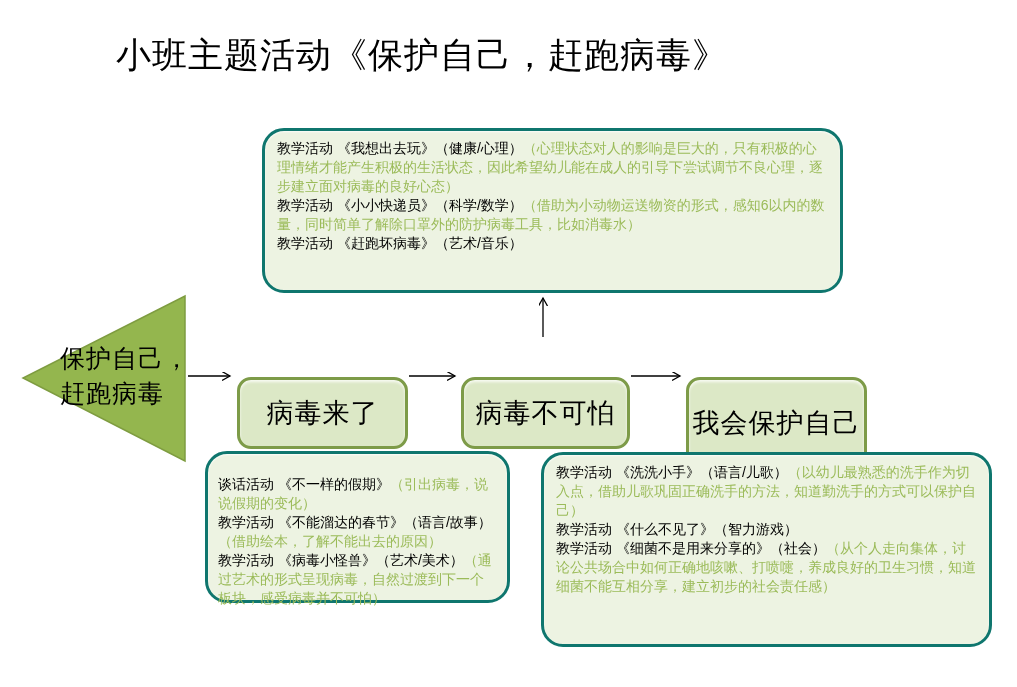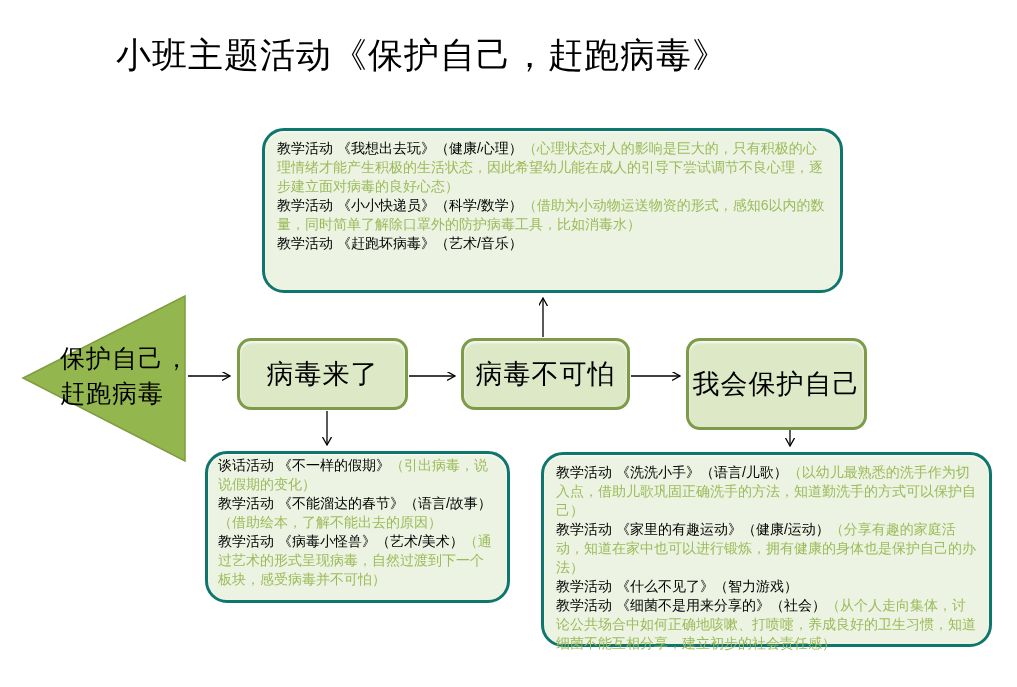--- a/index.html
+++ b/index.html
@@ -10,25 +10,25 @@
   .svg-layer{position:absolute;left:0;top:0;width:1017px;height:687px;pointer-events:none;}
   .detailbox{position:absolute;box-sizing:border-box;background:#edf3e2;border:3px solid #0f766e;
              border-radius:22px;padding:8px 12px;font-size:14px;line-height:19px;color:#000;
              box-shadow:inset 0 1px 2px rgba(255,255,255,.85);}
   .detailbox .act{display:block;}
   .seg-b{color:#000;}
   .seg-g{color:#9bbb59;}
   .node{position:absolute;box-sizing:border-box;background:#dce8c6;border:3px solid #7d9b48;
         border-radius:14px;display:flex;align-items:center;justify-content:center;
         font-size:27px;color:#000;letter-spacing:1px;
-        box-shadow:inset 0 2px 3px rgba(255,255,255,.8);}
+        box-shadow:inset 0 2px 3px rgba(255,255,255,.8);margin-top:39px;}
   .tri-label{position:absolute;left:60px;top:341px;font-size:25px;line-height:35px;color:#000;
              white-space:pre-line;letter-spacing:1px;}
   #box-top{left:262px;top:128px;width:581px;height:165px;}
-  #box-bl{left:205px;top:451px;width:305px;height:152px;padding:2px 10px;}
+  #box-bl{left:205px;top:451px;width:305px;height:152px;padding:21px 10px;}
   #box-br{left:541px;top:452px;width:451px;height:195px;}
   #node-1{left:237px;top:338px;width:171px;height:72px;}
   #node-2{left:461px;top:338px;width:169px;height:72px;}
   #node-3{left:686px;top:338px;width:181px;height:92px;}
 </style>
 </head>
 <body>
 
 <div class="stage">
 
@@ -84,23 +84,20 @@
     <div class="act">
       <span class="seg-b">教学活动 《病毒小怪兽》（艺术/美术）</span><span class="seg-g">（通过艺术的形式呈现病毒，自然过渡到下一个板块，感受病毒并不可怕）</span>
     </div>
   </div>
 
   <div class="detailbox" id="box-br">
     <div class="act">
       <span class="seg-b">教学活动 《洗洗小手》（语言/儿歌）</span><span class="seg-g">（以幼儿最熟悉的洗手作为切入点，借助儿歌巩固正确洗手的方法，知道勤洗手的方式可以保护自己）</span>
     </div>
     <div class="act">
-      <span class="seg-b">教学活动 《家里的有趣运动》（健康/运动）</span><span class="seg-g">（分享有趣的家庭活动，知道在家中也可以进行锻炼，拥有健康的身体也是保护自己的办法）</span>
-    </div>
-    <div class="act">
       <span class="seg-b">教学活动 《什么不见了》（智力游戏）</span><span class="seg-g"></span>
     </div>
     <div class="act">
       <span class="seg-b">教学活动 《细菌不是用来分享的》（社会）</span><span class="seg-g">（从个人走向集体，讨论公共场合中如何正确地咳嗽、打喷嚏，养成良好的卫生习惯，知道细菌不能互相分享，建立初步的社会责任感）</span>
     </div>
   </div>
 
 </div>
 
 </body></html>

